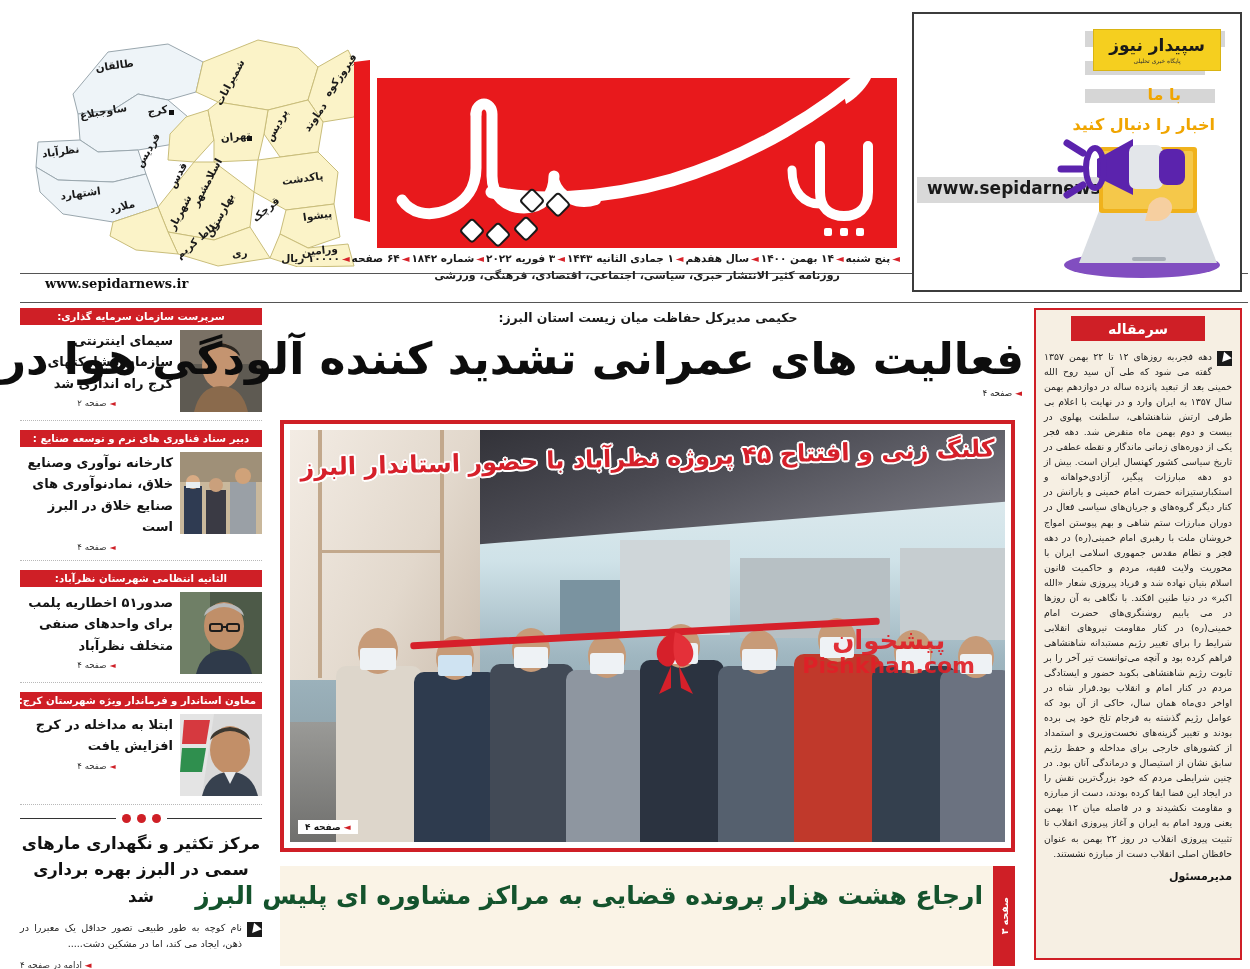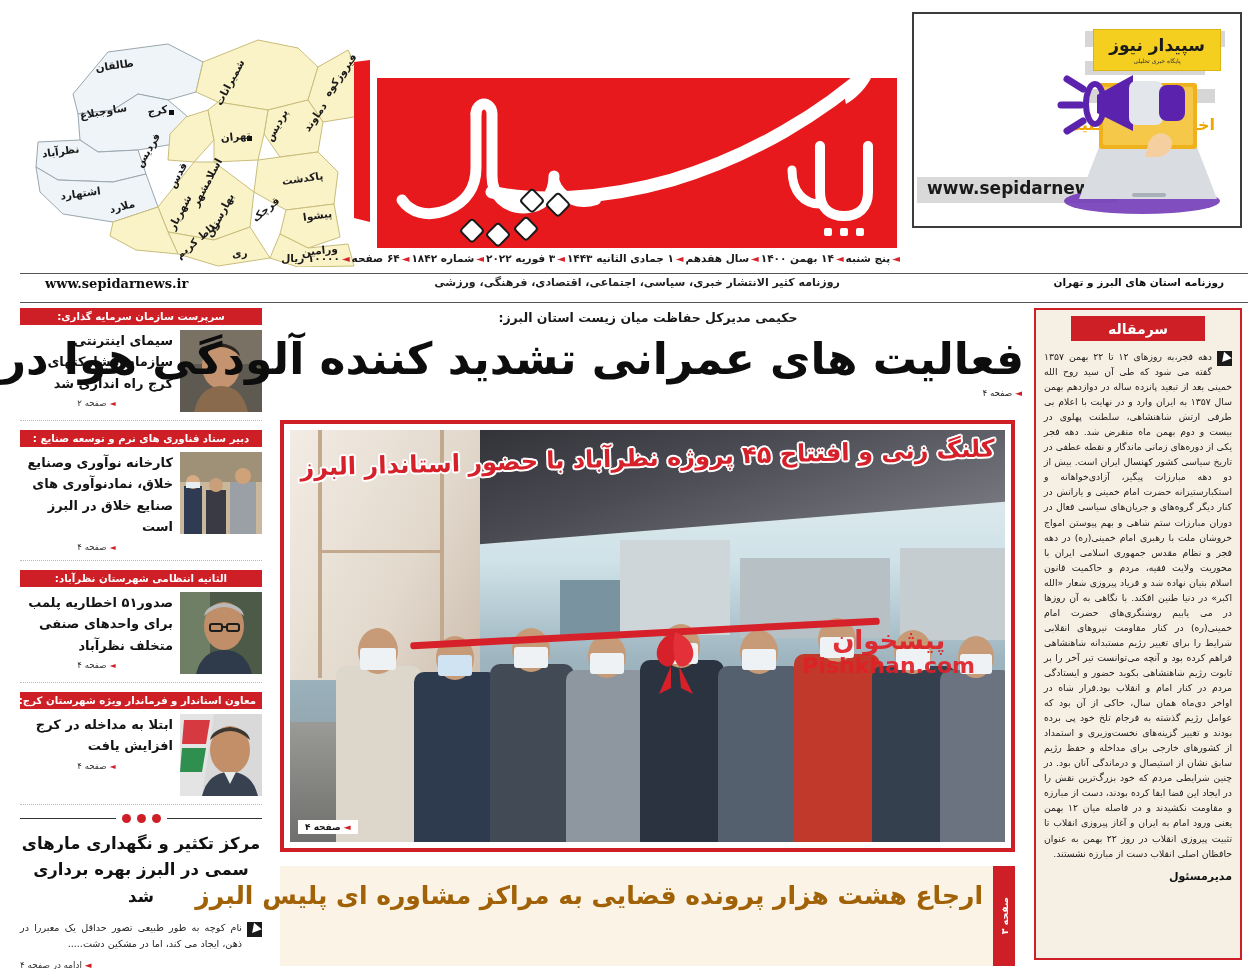--- a/index.html
+++ b/index.html
@@ -106,21 +106,21 @@
     position: absolute;
     left: -352px;
     top: 272px;
     width: 1228px;
     height: 1px;
     background: #555;
   }
   .paper-desc {
     position: absolute;
     left: -60px;
-    top: 246px;
+    top: 239px;
     width: 650px;
     text-align: center;
     font-size: 11px;
     font-weight: 600;
     color: #222;
     white-space: nowrap;
   }
 
   .province-line {
     position: absolute;
@@ -130,21 +130,21 @@
     font-weight: bold;
     color: #111;
   }
 
   
   .ad-box {
     position: absolute;
     right: 8px;
     top: 12px;
     width: 330px;
-    height: 216px;
+    height: 280px;
     border: 2px solid #3c3c3c;
     background: #fff;
     overflow: hidden;
   }
   .ad-inner {
     position: absolute;
     inset: 3px;
     background: #fff;
     overflow: hidden;
   }
@@ -548,21 +548,21 @@
     font-size: 11.5px;
     font-weight: 600;
     color: #1a1a1a;
     background: #fff;
     padding-bottom: 6px;
   }
   .bs-head {
     text-align: center;
     font-size: 25px;
     font-weight: bold;
-    color: #a16207;
+    color: #14532d;
     margin-top: 9px;
     white-space: nowrap;
   }
 </style>
 </head>
 <body>
 
 <div class="page">
 
   <div class="top-band">

